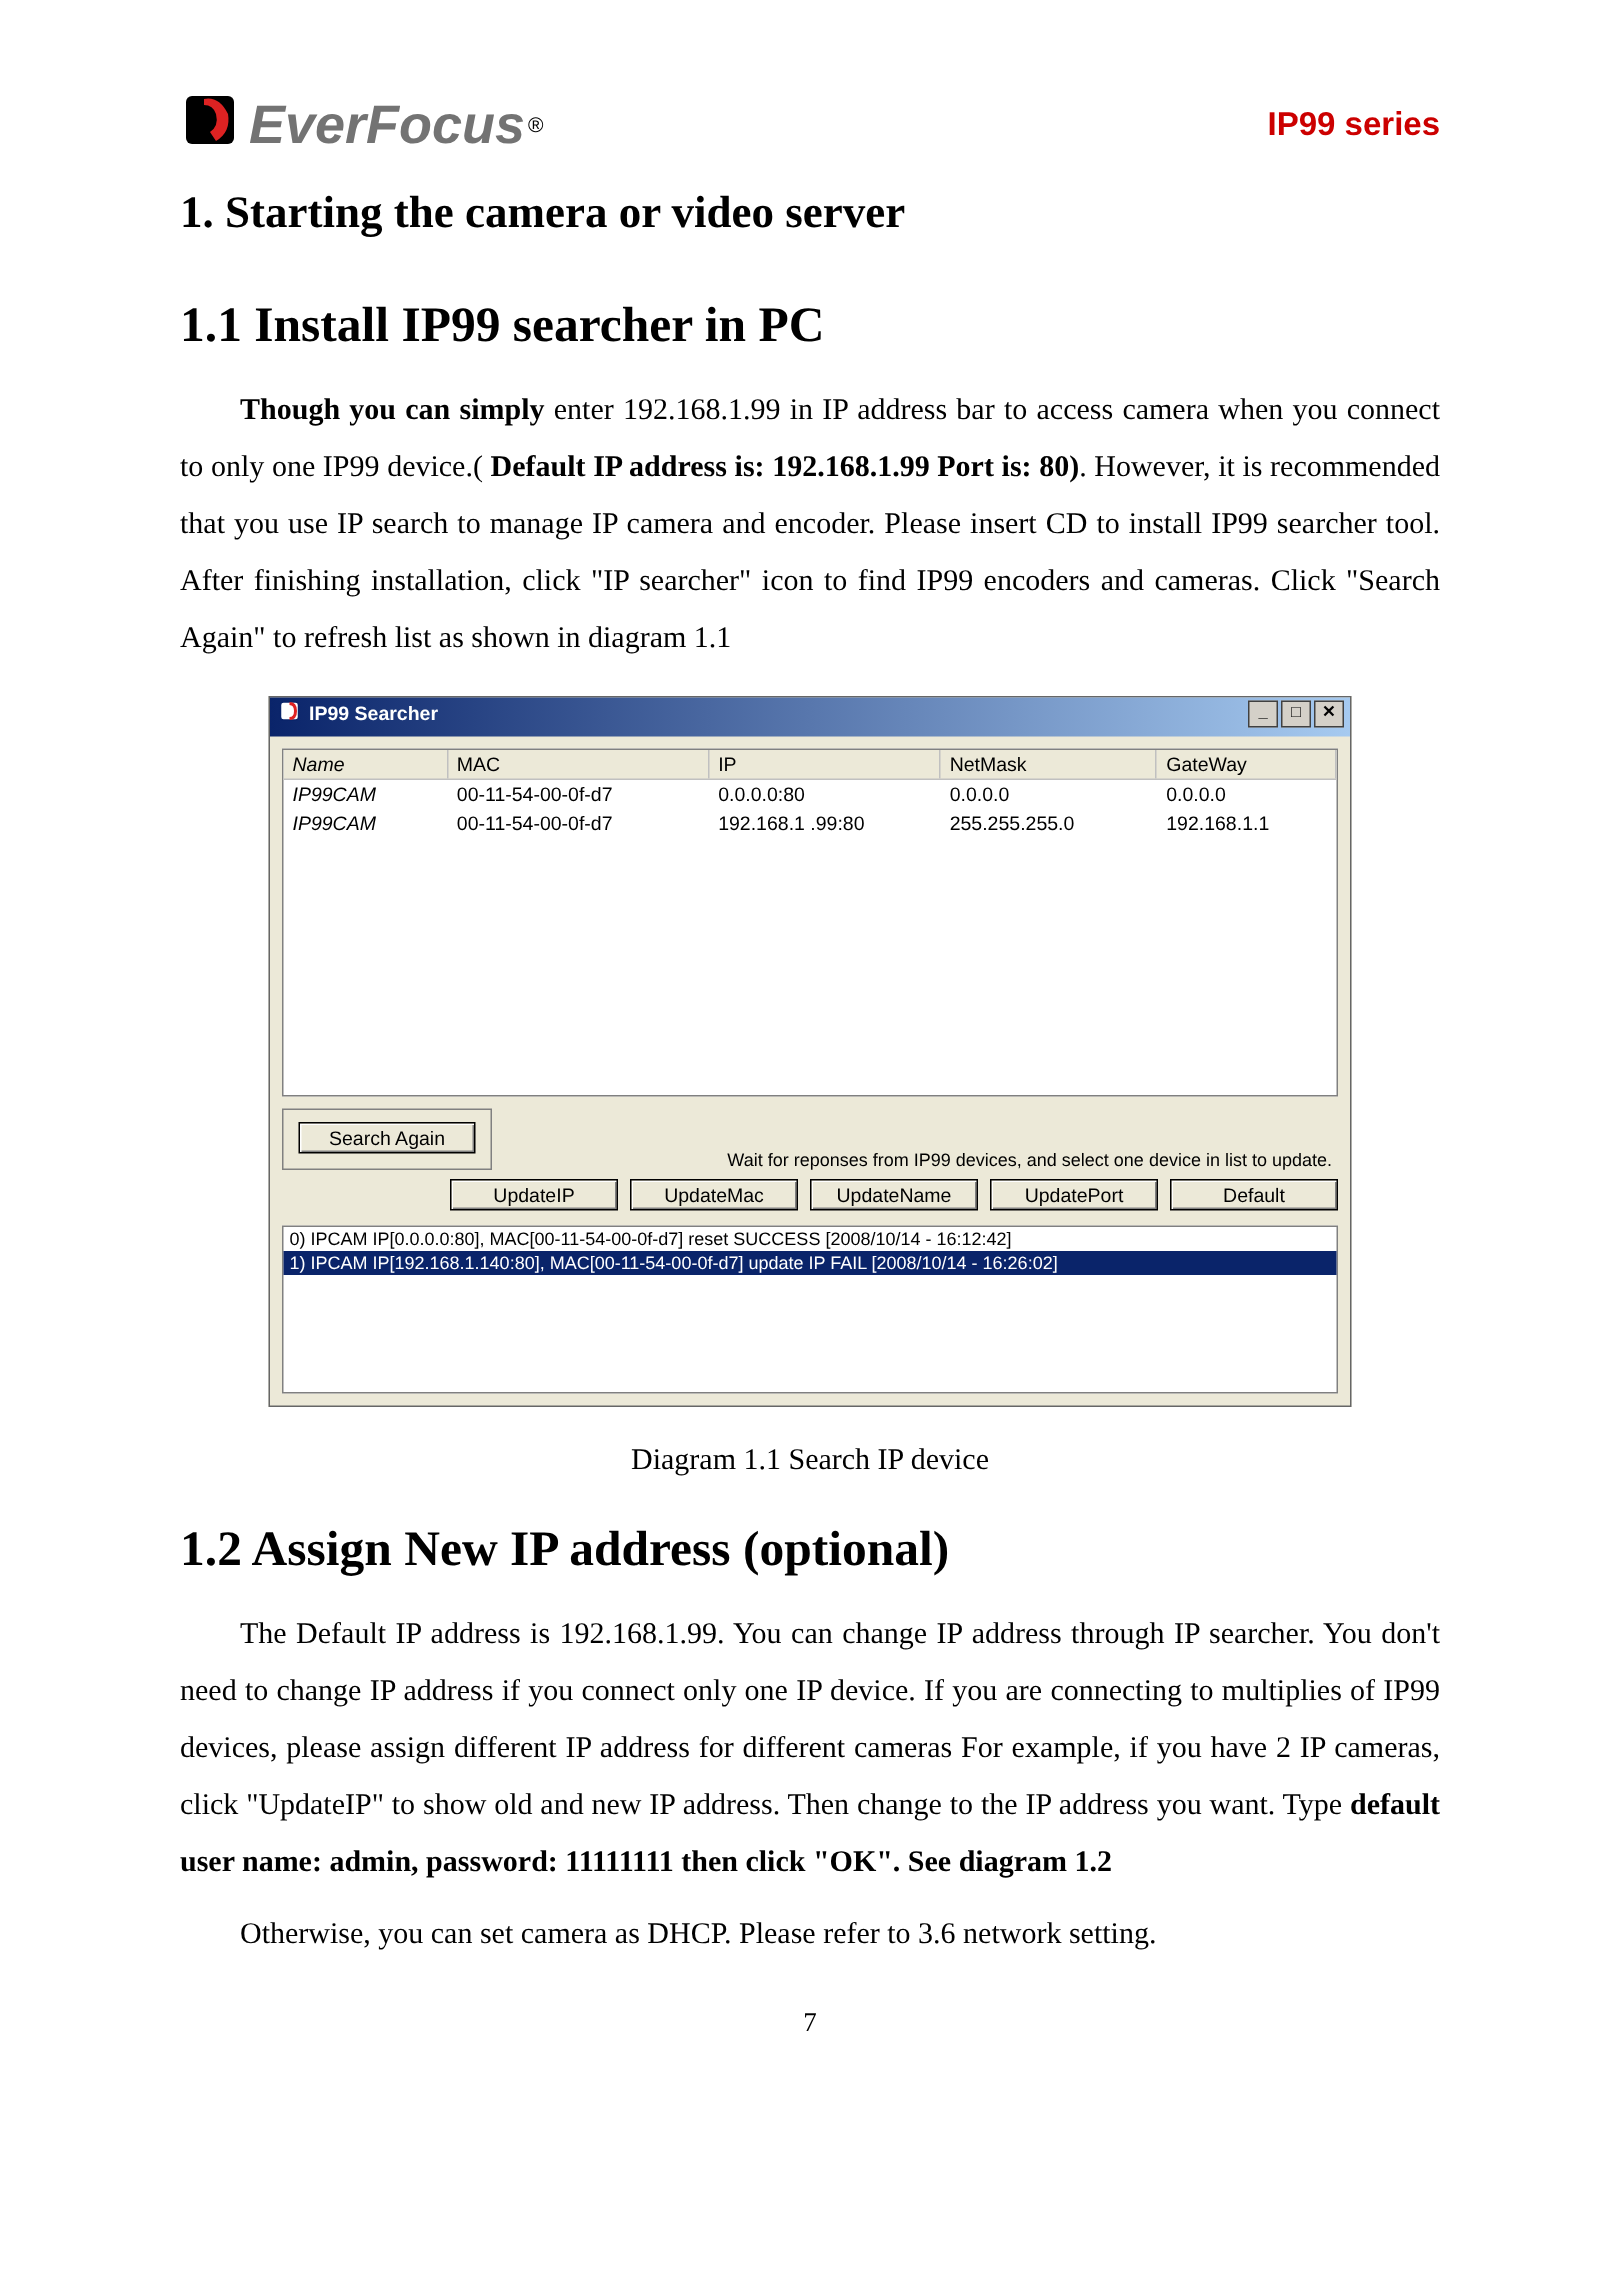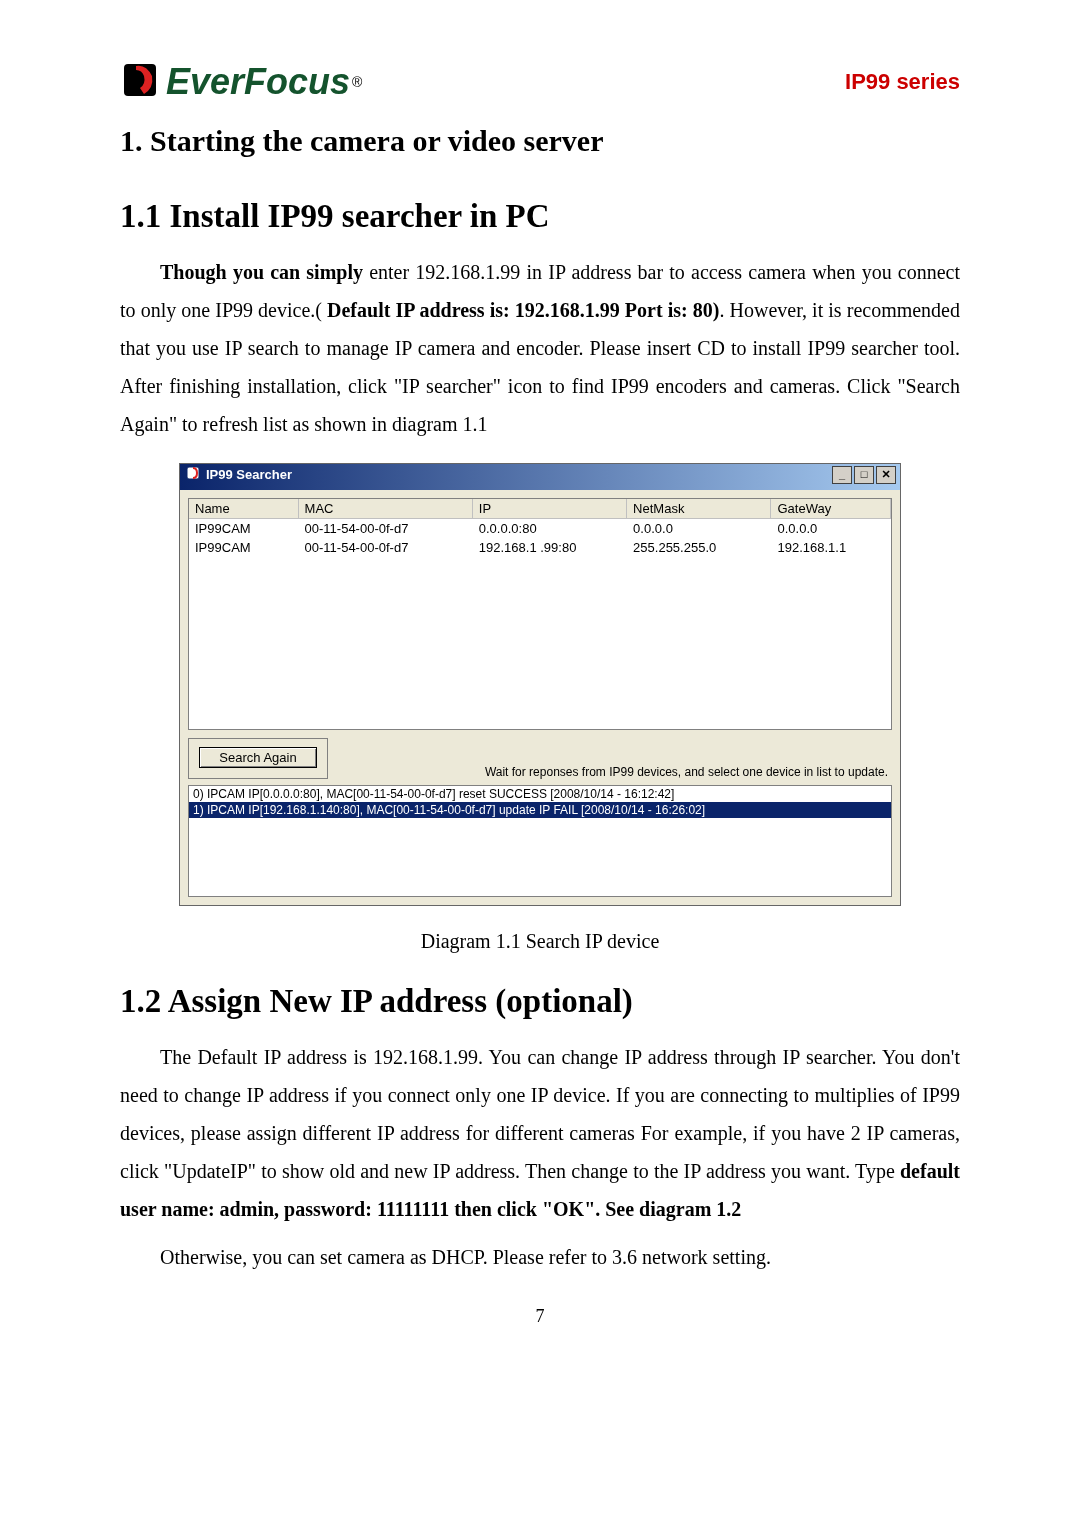--- a/index.html
+++ b/index.html
@@ -24,21 +24,21 @@
     align-items: center;
     font-family: Arial, Helvetica, sans-serif;
   }
   .logo-mark {
     margin-right: 6px;
   }
   .logo-text {
     font-size: 36px;
     font-weight: bold;
     font-style: italic;
-    color: #14532d;
+    color: #737373;
   }
   .logo-reg {
     font-size: 14px;
     vertical-align: super;
     margin-left: 2px;
   }
   .series {
     color: #cc0000;
     font-weight: bold;
     font-family: Arial, sans-serif;
@@ -118,21 +118,21 @@
     background: #ece9d8;
     border-bottom: 1px solid #c0c0c0;
   }
   .list-hdr div, .list-row div {
     padding: 2px 6px;
     border-right: 1px solid #c0c0c0;
     box-sizing: border-box;
     white-space: nowrap;
     overflow: hidden;
   }
-  .col-name{width:110px;} .col-mac{width:175px;} .col-ip{width:155px;} .col-mask{width:145px;} .col-gw{width:120px;border-right:none;}
+  .col-name{width:110px;font-style:italic;} .col-mac{width:175px;} .col-ip{width:155px;} .col-mask{width:145px;} .col-gw{width:120px;border-right:none;}
   .list-row { display:flex; }
   .list-row div{border-right:none;}
   .hintrow {
     display:flex;
     align-items:flex-end;
     margin: 0 8px 6px 8px;
     gap: 10px;
   }
   .hint-text { flex:1; text-align:right; font-size:12px; padding-right:4px; }
   .btnrow {
@@ -241,20 +241,27 @@
         <div class="col-gw">192.168.1.1</div>
       </div>
     </div>
 
     <div class="hintrow">
       <div class="searchbtn-wrap">
         <div class="winbtn" style="min-width:96px;">Search Again</div>
       </div>
       <div class="hint-text">Wait for reponses from IP99 devices, and select one device in list to update.</div>
     </div>
+    <div class="btnrow">
+      <div class="winbtn">UpdateIP</div>
+      <div class="winbtn">UpdateMac</div>
+      <div class="winbtn">UpdateName</div>
+      <div class="winbtn">UpdatePort</div>
+      <div class="winbtn">Default</div>
+    </div>
 
     <div class="logarea">
       <div class="logrow">0)   IPCAM IP[0.0.0.0:80], MAC[00-11-54-00-0f-d7] reset SUCCESS        [2008/10/14 - 16:12:42]</div>
       <div class="logrow sel">1)   IPCAM IP[192.168.1.140:80], MAC[00-11-54-00-0f-d7] update IP FAIL        [2008/10/14 - 16:26:02]</div>
     </div>
   </div>
 
   <div class="diagram-caption">Diagram 1.1 Search IP device</div>
 
   <h2 class="subsection">1.2 Assign New IP address (optional)</h2>

